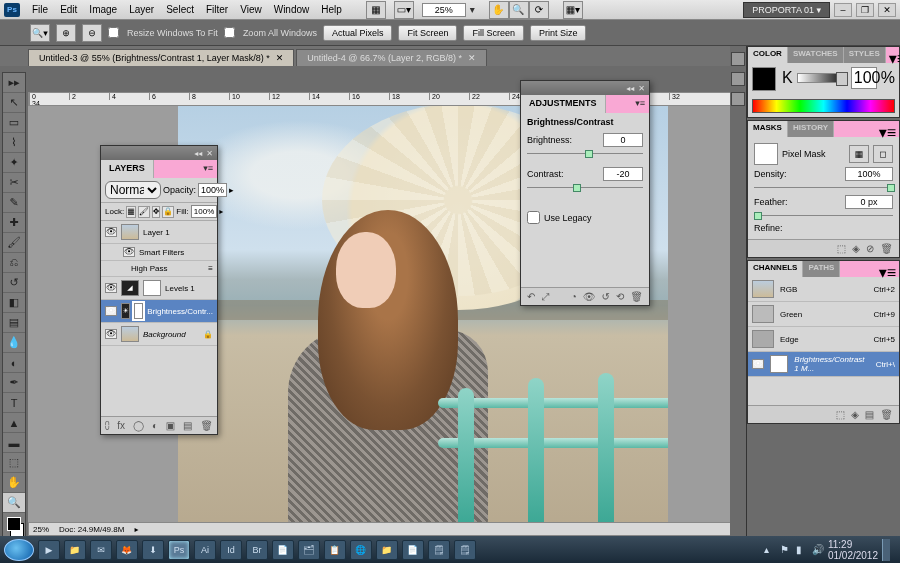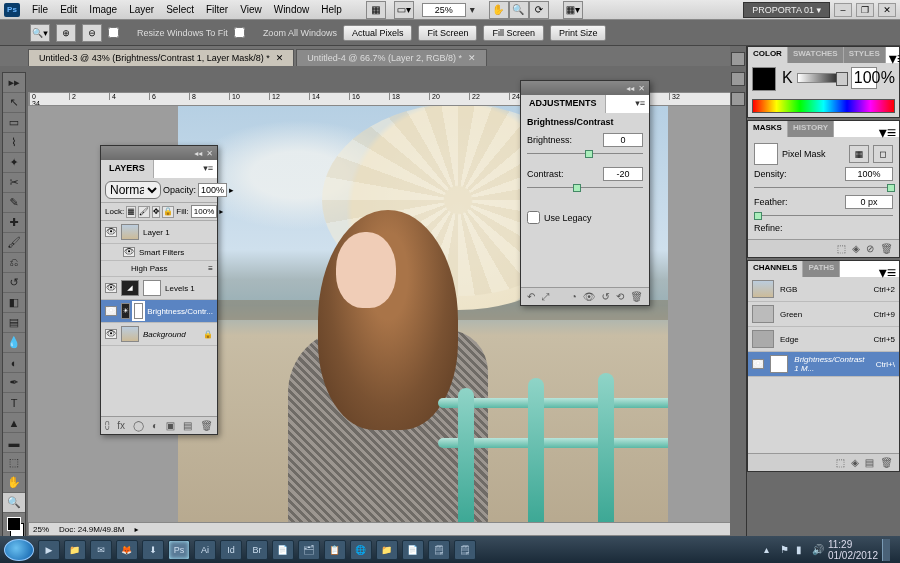--- a/index.html
+++ b/index.html
@@ -5,21 +5,21 @@
 * { box-sizing: border-box; margin: 0; padding: 0; font-family: Tahoma, sans-serif; user-select: none; }
 body { width: 900px; height: 563px; background: #6b6b6b; overflow: hidden; position: relative; }
 .menubar { height: 20px; background: linear-gradient(#e8e8e8,#d0d0d0); display: flex; align-items: center; font-size: 10px; padding-left: 4px; border-bottom: 1px solid #888; }
 .ps-logo { width: 16px; height: 14px; background: #0a3d6b; color: #6cb7ff; font-weight: bold; font-size: 8px; display: flex; align-items: center; justify-content: center; border-radius: 2px; margin-right: 6px; }
 .menu-item { padding: 2px 6px; cursor: pointer; }
 .menu-right { margin-left: auto; display: flex; align-items: center; gap: 4px; padding-right: 4px; }
 .workspace-btn { background: #5a5a5a; color: #eee; padding: 2px 8px; font-size: 9px; border: 1px solid #333; }
 .win-btn { width: 18px; height: 14px; background: #d5d5d5; border: 1px solid #999; font-size: 9px; text-align: center; line-height: 12px; }
 .optbar2 { height: 26px; background: #6b6b6b; display: flex; align-items: center; padding: 0 30px; gap: 6px; font-size: 9px; border-bottom: 1px solid #444; }
 .tool-icon { width: 20px; height: 18px; background: #d8d8d8; border: 1px solid #888; display: flex; align-items: center; justify-content: center; }
-.check { display: flex; align-items: center; gap: 18px; color: #ddd; font-size: 9px; }
+.check { display: flex; align-items: center; gap: 8px; color: #ddd; font-size: 9px; }
 .check input { width: 11px; height: 11px; }
 .gbtn { background: linear-gradient(#f5f5f5,#d5d5d5); border: 1px solid #888; padding: 2px 8px; font-size: 9px; border-radius: 2px; }
 .zoom-field { width: 44px; background: #fff; border: 1px solid #888; font-size: 9px; text-align: center; padding: 1px; }
 .tabs-row { height: 20px; background: #727272; display: flex; align-items: end; font-size: 9px; padding-left: 28px; }
 .doc-tab { background: #cac5ba; padding: 3px 10px; border: 1px solid #555; border-bottom: none; margin-right: 2px; display: flex; align-items: center; gap: 6px; }
 .doc-tab.inactive { background: #8a8a8a; color: #ddd; }
 .doc-tab .x { font-size: 9px; }
 .toolbox { position: absolute; left: 2px; top: 72px; width: 24px; background: #7d7d7d; border: 1px solid #444; }
 .toolbox .trow { height: 20px; display: flex; align-items: center; justify-content: center; border-bottom: 1px solid #666; font-size: 11px; color: #222; }
 .toolbox .trow.sel { background: #ccc; }
@@ -38,21 +38,21 @@
 .woman { position:absolute; left:60px; top:60px; width:260px; height:360px; }
 .hair { position:absolute; left:80px; top:50px; width:140px; height:220px; background: radial-gradient(ellipse at 50% 30%, #a97448 20%, #7a5232 60%, #5a3a22 100%); border-radius: 50% 50% 40% 40%; }
 .face { position:absolute; left:98px; top:72px; width:60px; height:76px; background:#f0cdb7; border-radius:48% 48% 44% 44%; }
 .body { position:absolute; left:50px; top:170px; width:200px; height:210px; background: repeating-linear-gradient(45deg,#9c9690 0 3px,#6f6b66 3px 6px); border-radius: 30% 20% 10% 10%;}
 .parasol { position:absolute; left:130px; top:-10px; width:300px; height:220px; background: radial-gradient(circle at 50% 55%, #f4eedd 0%, #ede3c8 55%, transparent 58%); border-radius:50%; }
 .parasol::after { content:""; position:absolute; inset:14px; border-radius:50%; background: radial-gradient(circle,#e8dec2 8%,transparent 9%), repeating-conic-gradient(#e5dbc0 0 10deg,#f2ecd9 10deg 20deg); opacity:.6;}
 .statusbar { position: absolute; left: 28px; right: 156px; bottom: 27px; height: 14px; background: #d8d8d8; border: 1px solid #888; font-size: 8px; display: flex; align-items: center; padding: 0 4px; gap: 10px; }
 .panel { position: absolute; background: #d6d6d6; border: 1px solid #333; box-shadow: 2px 2px 6px rgba(0,0,0,.4); font-size: 9px; }
 .panel-header { height: 14px; background: linear-gradient(#888,#6c6c6c); display:flex; justify-content:flex-end; align-items:center; padding:0 4px; gap:4px;}
 .panel-header span { color:#ddd; font-size:8px; cursor:pointer;}
-.panel-tabs { height: 18px; display: flex; background: #ffffff; }
+.panel-tabs { height: 18px; display: flex; background: #f9a8d4; }
 .ptab { padding: 3px 8px; background: #d6d6d6; font-weight: bold; font-size: 9px; border-right:1px solid #aaa;}
 .ptab.inactive { background: #8a8a8a; color: #ccc; }
 .panel-body { padding: 4px 6px; }
 .row { display: flex; align-items: center; gap: 4px; margin: 2px 0; font-size: 9px; }
 .field { width: 40px; background: #fff; border: 1px solid #888; padding: 1px 2px; text-align: center; }
 .slider { flex:1; height:10px; position:relative;}
 .slider::before { content:""; position:absolute; left:0; right:0; top:4px; height:1px; background:#888;}
 .slider-thumb { position:absolute; top:1px; width:8px; height:8px; background:#aeb; border:1px solid #486;}
 .layers-panel { left:100px; top:145px; width:118px; height:290px; }
 .layers-panel .panel-body { padding:0; }
@@ -145,21 +145,21 @@
       <span>Zoom All Windows</span>
     </label>
   <button class="gbtn">Actual Pixels</button>
   <button class="gbtn">Fit Screen</button>
   <button class="gbtn">Fill Screen</button>
   <button class="gbtn">Print Size</button>
 </div>
 
 <div class="tabs-row">
   <div class="doc-tab">
-      <span>Untitled-3 @ 43% (Brightness/Contrast 1, Layer Mask/8) *</span>
+      <span>Untitled-3 @ 55% (Brightness/Contrast 1, Layer Mask/8) *</span>
       <span class="x">✕</span>
     </div>
   <div class="doc-tab inactive">
       <span>Untitled-4 @ 66.7% (Layer 2, RGB/8) *</span>
       <span class="x">✕</span>
     </div>
 </div>
 
 <div class="ruler-h">
   <span>0</span><span>2</span><span>4</span><span>6</span><span>8</span><span>10</span><span>12</span><span>14</span><span>16</span><span>18</span><span>20</span><span>22</span><span>24</span><span>26</span><span>28</span><span>30</span><span>32</span><span>34</span>
@@ -393,21 +393,21 @@
       </div>
     </div>
     <div class="chan-foot">
       <span>⬚</span>
       <span>◈</span>
       <span>⊘</span>
       <span>🗑</span>
     </div>
   </div>
 
-  <div class="rp" style="height:212px;position:relative">
+  <div class="rp" style="height:164px;position:relative">
     <div class="panel-tabs">
       <div class="ptab">CHANNELS</div>
       <div class="ptab inactive">PATHS</div>
       <span style="margin-left:auto;padding:2px 3px">▾≡</span>
     </div>
     <div class="chan">
         <span class="ch-thumb" style="background:linear-gradient(#bcd,#cb9)"></span>
         <span>RGB</span>
         <span class="sc">Ctrl+2</span>
       </div>

